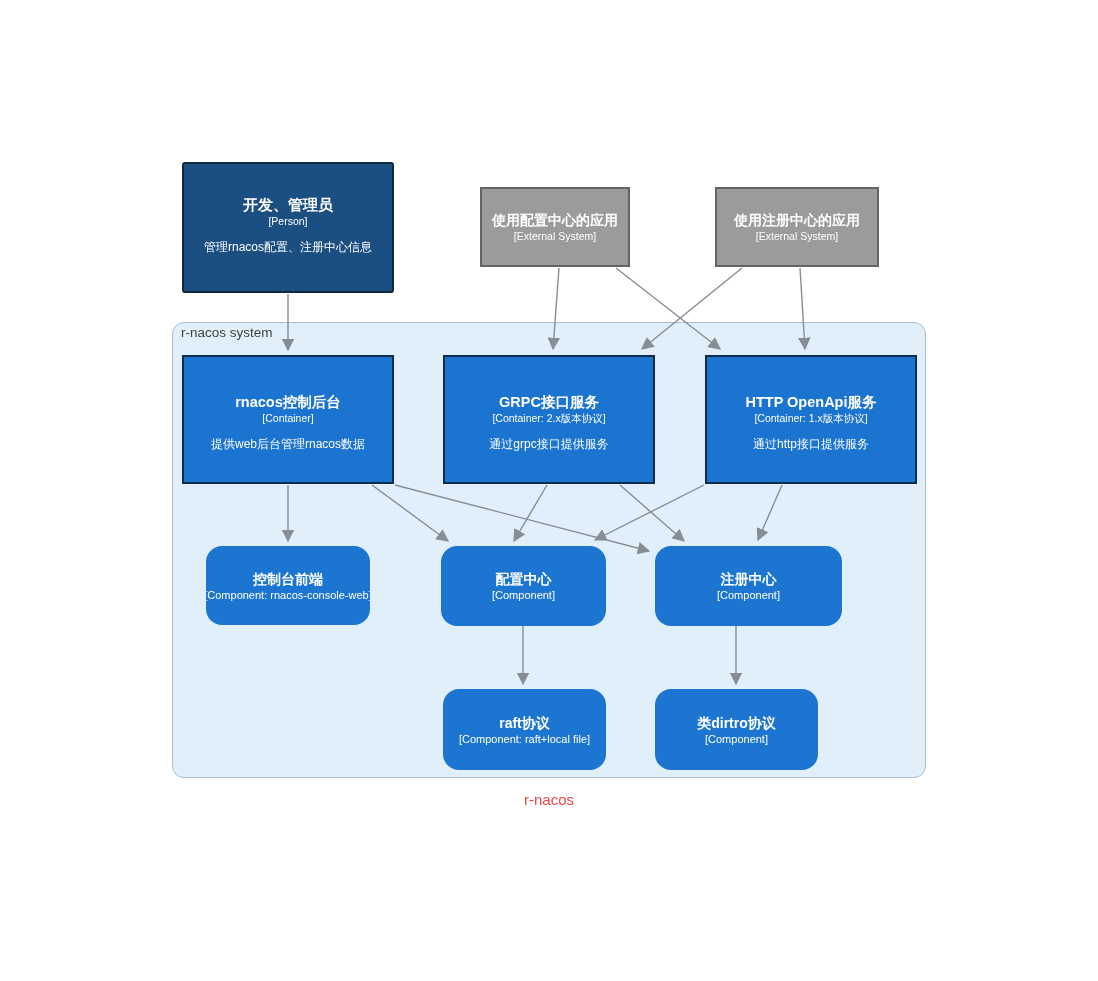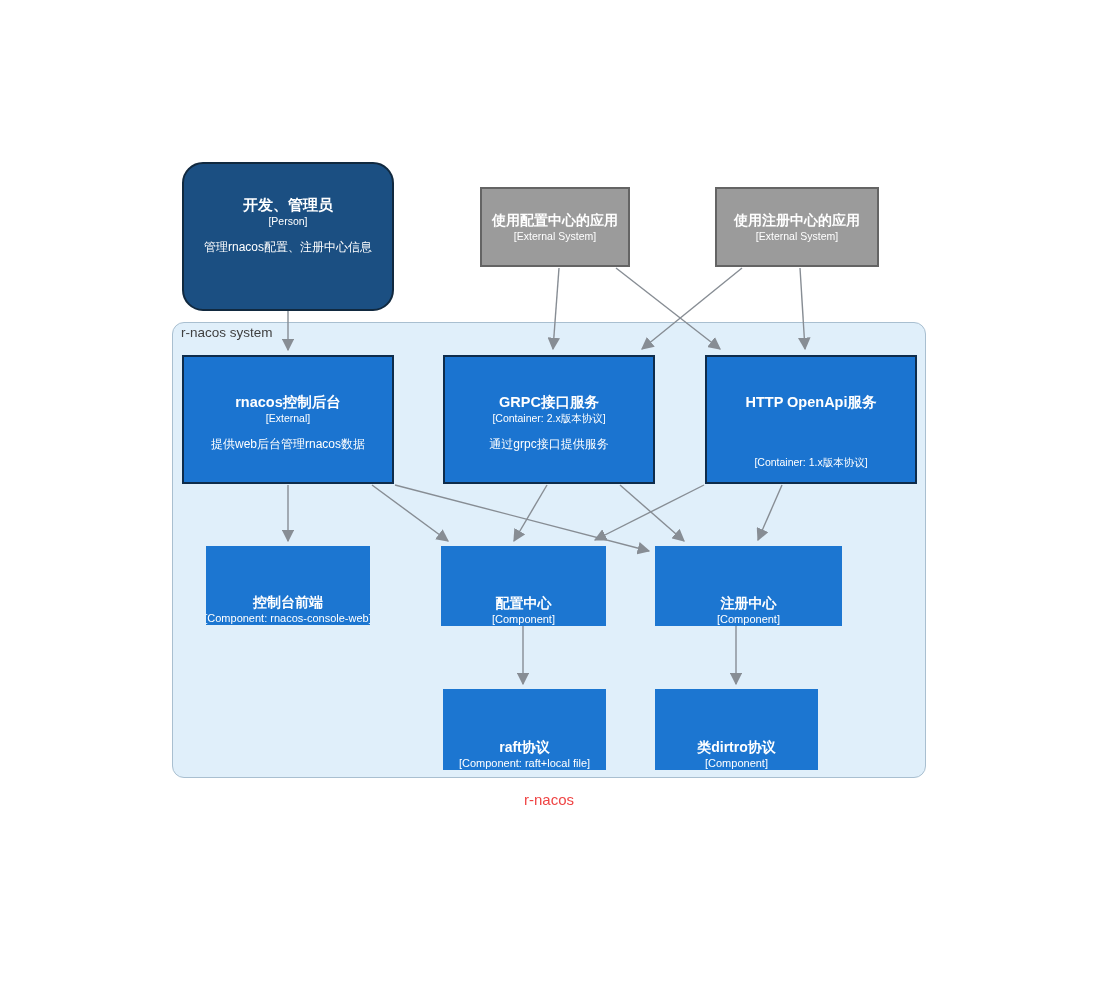--- a/index.html
+++ b/index.html
@@ -14,36 +14,36 @@
   
   svg.arrows{position:absolute;left:0;top:0;width:1098px;height:981px;pointer-events:none;}
 
   
   .node{position:absolute;box-sizing:border-box;color:#ffffff;text-align:center;
     display:flex;flex-direction:column;align-items:center;overflow:hidden;}
   .node .title{font-weight:bold;font-size:14px;line-height:18px;white-space:nowrap;}
   .node .subtitle{font-size:10.5px;line-height:14px;white-space:nowrap;}
   .node .desc{font-size:12px;line-height:15px;margin-top:12px;white-space:nowrap;}
 
-  .person{left:182px;top:162px;width:212px;height:149px;background:#1b4f82;
-    border:2px solid #11293f;border-radius:21px;padding-top:32px;}
+  .person{left:182px;top:162px;width:212px;height:131px;background:#1b4f82;
+    border:2px solid #11293f;border-radius:3px;padding-top:32px;}
   .person .title{font-size:15px;}
 
   .external{background:#9b9b9b;border:2px solid #646464;justify-content:center;}
   .external-config{left:480px;top:187px;width:150px;height:80px;}
   .external-registry{left:715px;top:187px;width:164px;height:80px;}
 
   .container-node{background:#1b74d0;border:2px solid #0e2c4b;padding-top:36px;
     width:212px;height:129px;}
   .cn-console{left:182px;top:355px;}
   .cn-grpc{left:443px;top:355px;}
-  .cn-http{left:705px;top:355px;gap:44px;}
+  .cn-http{left:705px;top:355px;}
   .container-node .title{font-size:14.5px;}
 
-  .component{background:#1c76d1;justify-content:flex-end;}
+  .component{background:#1c76d1;justify-content:center;border-radius:16px;}
   .cmp-frontend{left:206px;top:546px;width:164px;height:79px;}
   .cmp-config{left:441px;top:546px;width:165px;height:80px;}
   .cmp-registry{left:655px;top:546px;width:187px;height:80px;}
   .cmp-raft{left:443px;top:689px;width:163px;height:81px;}
   .cmp-distro{left:655px;top:689px;width:163px;height:81px;}
   .component .subtitle{font-size:11px;}
 
   .caption{position:absolute;left:0;top:791px;width:1098px;text-align:center;
     font-size:15px;color:#ef4444;}
 </style>
@@ -90,21 +90,21 @@
     <div class="subtitle">[External System]</div>
   </div>
 
   <div class="node external external-registry">
     <div class="title">使用注册中心的应用</div>
     <div class="subtitle">[External System]</div>
   </div>
 
   <div class="node container-node cn-console">
     <div class="title">rnacos控制后台</div>
-    <div class="subtitle">[External]</div>
+    <div class="subtitle">[Container]</div>
     <div class="desc">提供web后台管理rnacos数据</div>
   </div>
 
   <div class="node container-node cn-grpc">
     <div class="title">GRPC接口服务</div>
     <div class="subtitle">[Container: 2.x版本协议]</div>
     <div class="desc">通过grpc接口提供服务</div>
   </div>
 
   <div class="node container-node cn-http">

